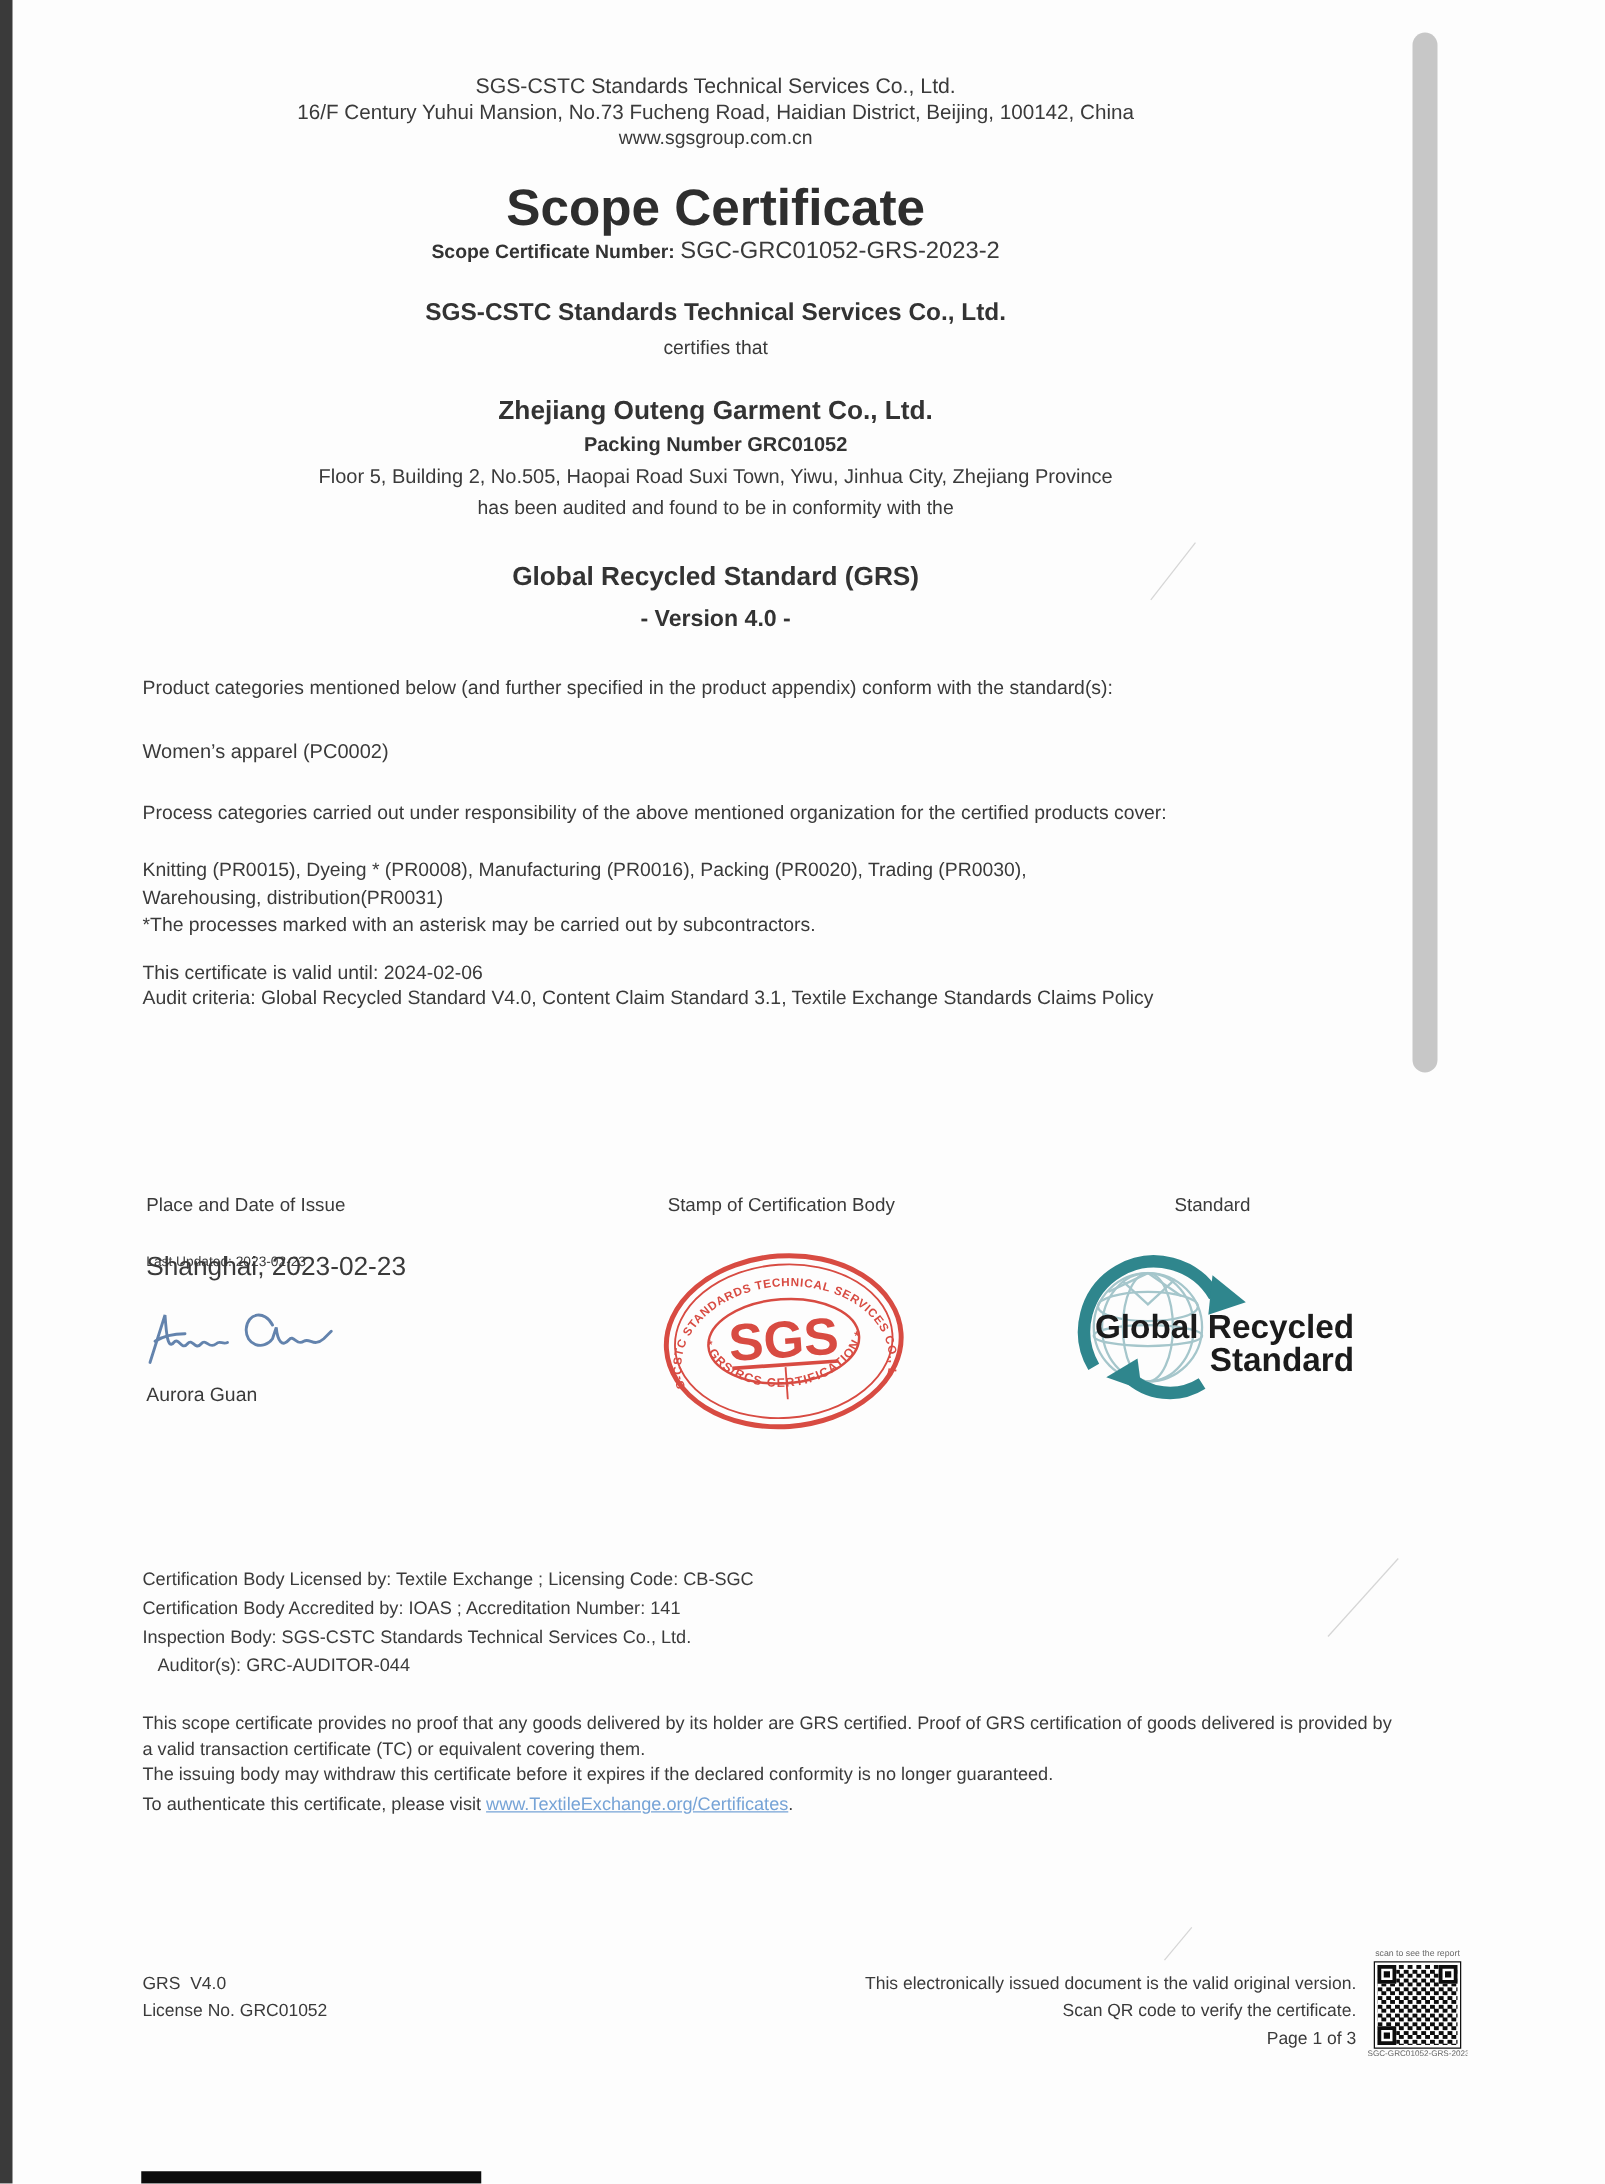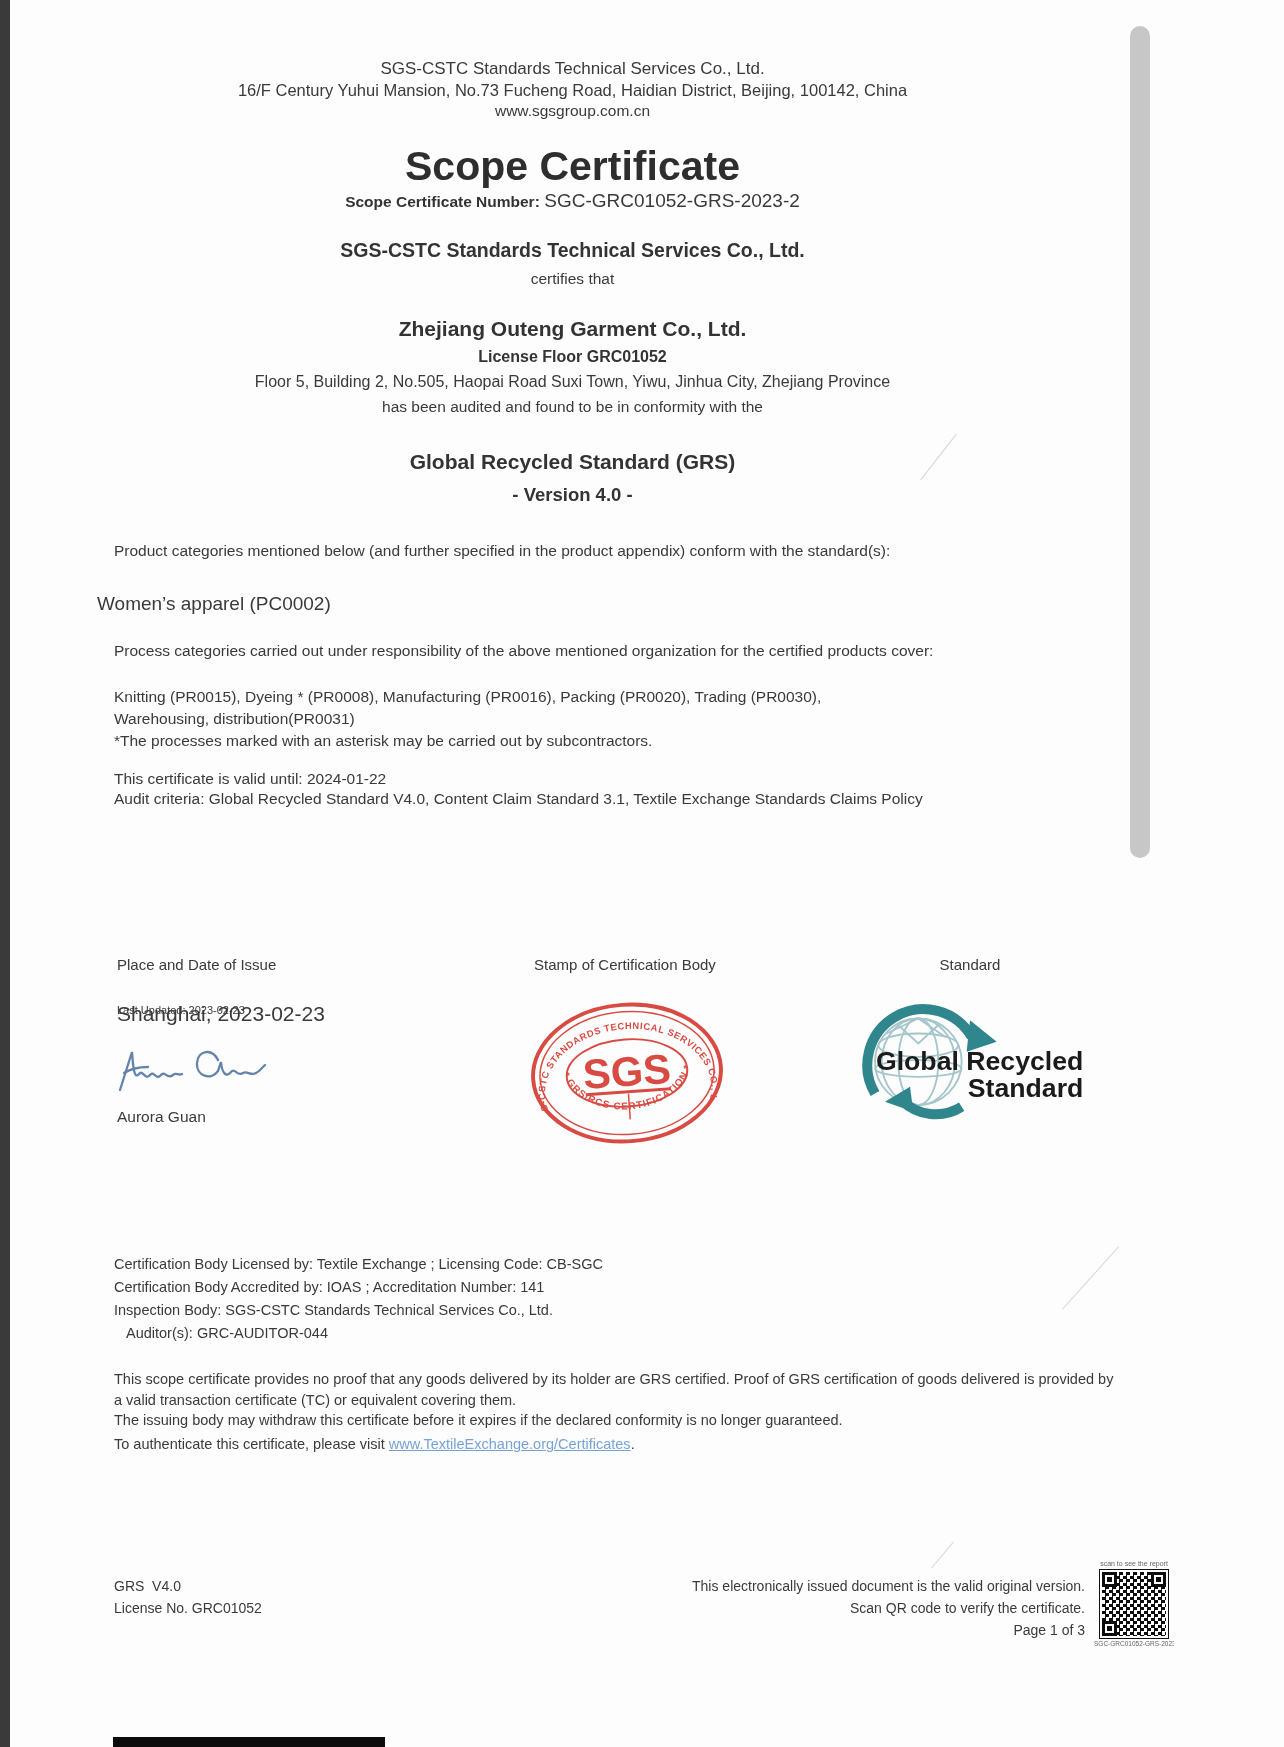--- a/index.html
+++ b/index.html
@@ -43,34 +43,34 @@
 
   <div class="abs ctr" style="top:190px;">
     <span class="t-bold" style="font-size:15.5px;">Scope Certificate Number:</span>
     <span style="font-size:19px;">SGC-GRC01052-GRS-2023-2</span>
   </div>
 
   <div class="abs ctr t-bold" style="top:239px;font-size:19.5px;">SGS-CSTC Standards Technical Services Co., Ltd.</div>
   <div class="abs ctr" style="top:270px;font-size:15.5px;">certifies that</div>
 
   <div class="abs ctr t-bold" style="top:317px;font-size:21px;">Zhejiang Outeng Garment Co., Ltd.</div>
-  <div class="abs ctr t-bold" style="top:348px;font-size:16px;">License Floor GRC01052</div>
+  <div class="abs ctr t-bold" style="top:348px;font-size:16px;">Packing Number GRC01052</div>
   <div class="abs ctr" style="top:373px;font-size:16px;">Floor 5, Building 2, No.505, Haopai Road Suxi Town, Yiwu, Jinhua City, Zhejiang Province</div>
   <div class="abs ctr" style="top:398px;font-size:15.5px;">has been audited and found to be in conformity with the</div>
 
   <div class="abs ctr t-bold" style="top:450px;font-size:21px;">Global Recycled Standard (GRS)</div>
   <div class="abs ctr t-bold" style="top:484px;font-size:18.5px;">- Version 4.0 -</div>
 
   <div class="abs" style="left:114px;top:542px;font-size:15.5px;">Product categories mentioned below (and further specified in the product appendix) conform with the standard(s):</div>
-  <div class="abs" style="left:97px;top:593px;font-size:19px;text-align:right;">Women’s apparel (PC0002)</div>
+  <div class="abs" style="left:114px;top:593px;font-size:16px;text-align:right;">Women’s apparel (PC0002)</div>
   <div class="abs" style="left:114px;top:642px;font-size:15.5px;">Process categories carried out under responsibility of the above mentioned organization for the certified products cover:</div>
   <div class="abs" style="left:114px;top:688px;font-size:15.5px;">Knitting (PR0015), Dyeing * (PR0008), Manufacturing (PR0016), Packing (PR0020), Trading (PR0030),</div>
   <div class="abs" style="left:114px;top:710px;font-size:15.5px;">Warehousing, distribution(PR0031)</div>
   <div class="abs" style="left:114px;top:732px;font-size:15.5px;">*The processes marked with an asterisk may be carried out by subcontractors.</div>
-  <div class="abs" style="left:114px;top:770px;font-size:15.5px;">This certificate is valid until: 2024-01-22</div>
+  <div class="abs" style="left:114px;top:770px;font-size:15.5px;">This certificate is valid until: 2024-02-06</div>
   <div class="abs" style="left:114px;top:790px;font-size:15.5px;">Audit criteria: Global Recycled Standard V4.0, Content Claim Standard 3.1, Textile Exchange Standards Claims Policy</div>
 
   <div class="abs" style="left:117px;top:956px;font-size:15px;">Place and Date of Issue</div>
   <div class="abs" style="left:460px;top:956px;width:330px;text-align:center;font-size:15px;">Stamp of Certification Body</div>
   <div class="abs" style="left:860px;top:956px;width:220px;text-align:center;font-size:15px;">Standard</div>
 
   <div class="abs" style="left:117px;top:981px;font-size:21px;margin-top:21px;">Shanghai, 2023-02-23</div>
   <div class="abs" style="left:117px;top:1004px;font-size:11px;text-align:right;">Last Updated: 2023-02-23</div>
 
   <div class="abs" style="left:112px;top:1036px;width:170px;height:62px;">

